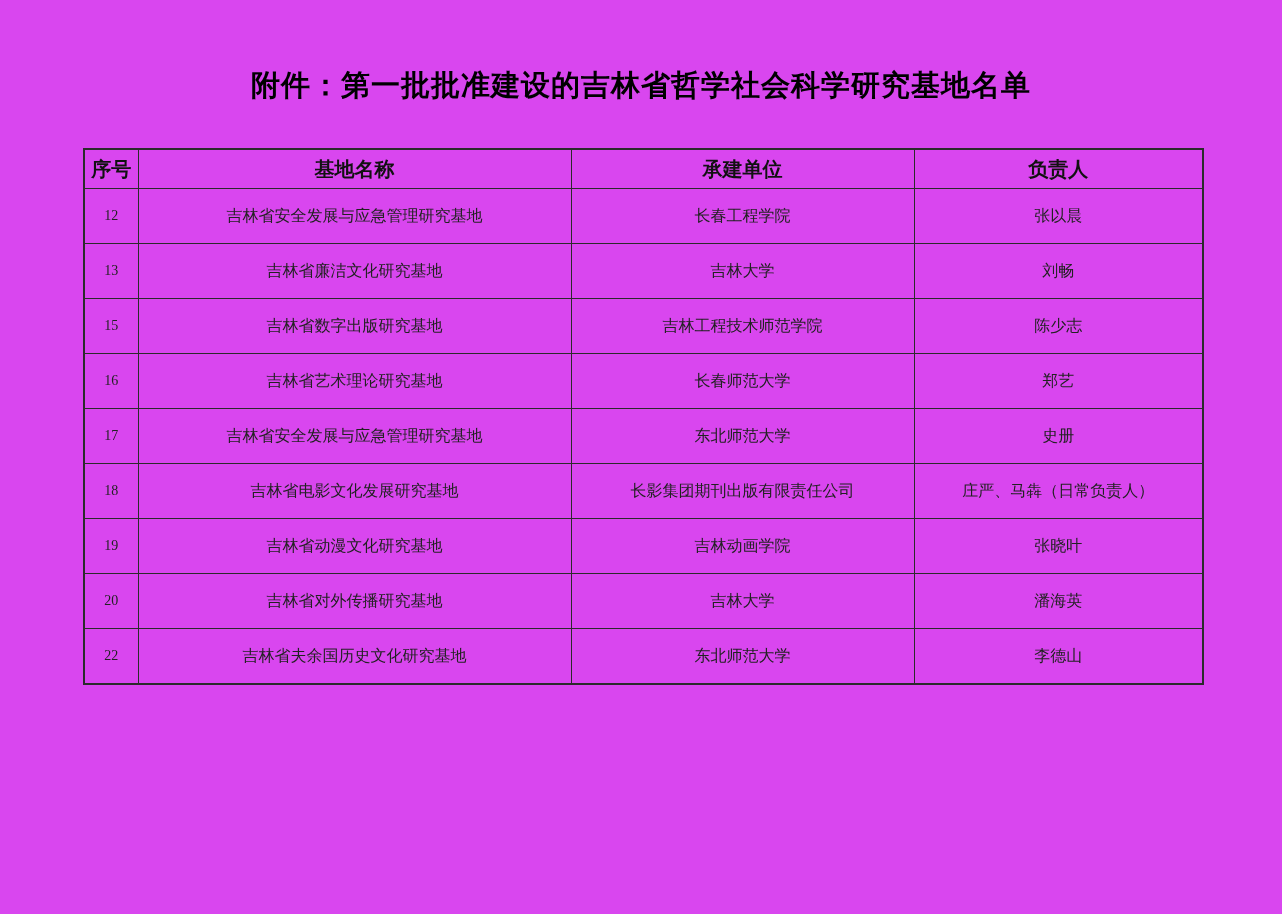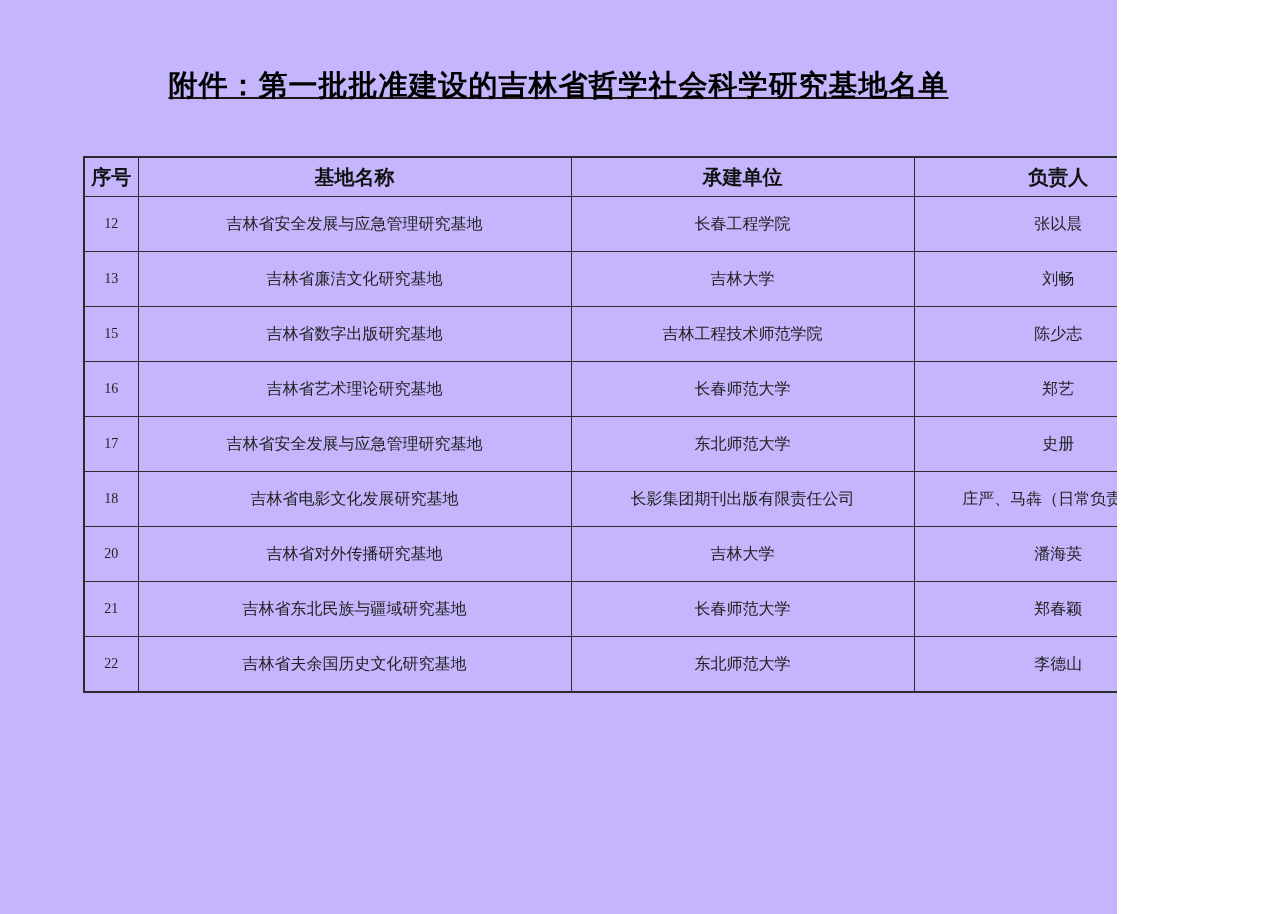--- a/index.html
+++ b/index.html
@@ -4,41 +4,39 @@
 <style>
   html, body {
     margin: 0;
     padding: 0;
     background: #ffffff;
     font-family: "Liberation Serif", "DejaVu Serif", serif;
     color: #1a1a1a;
   }
   .page {
     position: relative;
-    width: 1117px;
+    width: 1282px;
     height: 914px;
-    background: #c4b5fd;
+    background: #d946ef;
     overflow: hidden;
-    text-decoration: underline;
   }
   .doc-title {
     margin: 0;
     padding-top: 66px;
     text-align: center;
     font-size: 29px;
     font-weight: bold;
     letter-spacing: 1px;
     color: #000000;
     font-family: "Liberation Serif", "DejaVu Serif", serif;
   }
   .table-wrap {
     position: absolute;
     left: 83px;
     top: 148px;
-    margin-top: 8px;
   }
   table.bases-table {
     border-collapse: collapse;
     table-layout: fixed;
     width: 1119px;
     border: 2px solid #2b2b2b;
   }
   table.bases-table th,
   table.bases-table td {
     border: 1px solid #2b2b2b;
@@ -123,30 +121,30 @@
             <td>东北师范大学</td>
             <td>史册</td>
           </tr>
           <tr>
             <td class="no-cell">18</td>
             <td>吉林省电影文化发展研究基地</td>
             <td>长影集团期刊出版有限责任公司</td>
             <td>庄严、马犇（日常负责人）</td>
           </tr>
           <tr>
+            <td class="no-cell">19</td>
+            <td>吉林省动漫文化研究基地</td>
+            <td>吉林动画学院</td>
+            <td>张晓叶</td>
+          </tr>
+          <tr>
             <td class="no-cell">20</td>
             <td>吉林省对外传播研究基地</td>
             <td>吉林大学</td>
             <td>潘海英</td>
-          </tr>
-          <tr>
-            <td class="no-cell">21</td>
-            <td>吉林省东北民族与疆域研究基地</td>
-            <td>长春师范大学</td>
-            <td>郑春颖</td>
           </tr>
           <tr>
             <td class="no-cell">22</td>
             <td>吉林省夫余国历史文化研究基地</td>
             <td>东北师范大学</td>
             <td>李德山</td>
           </tr>
         </tbody>
     </table>
   </div>

